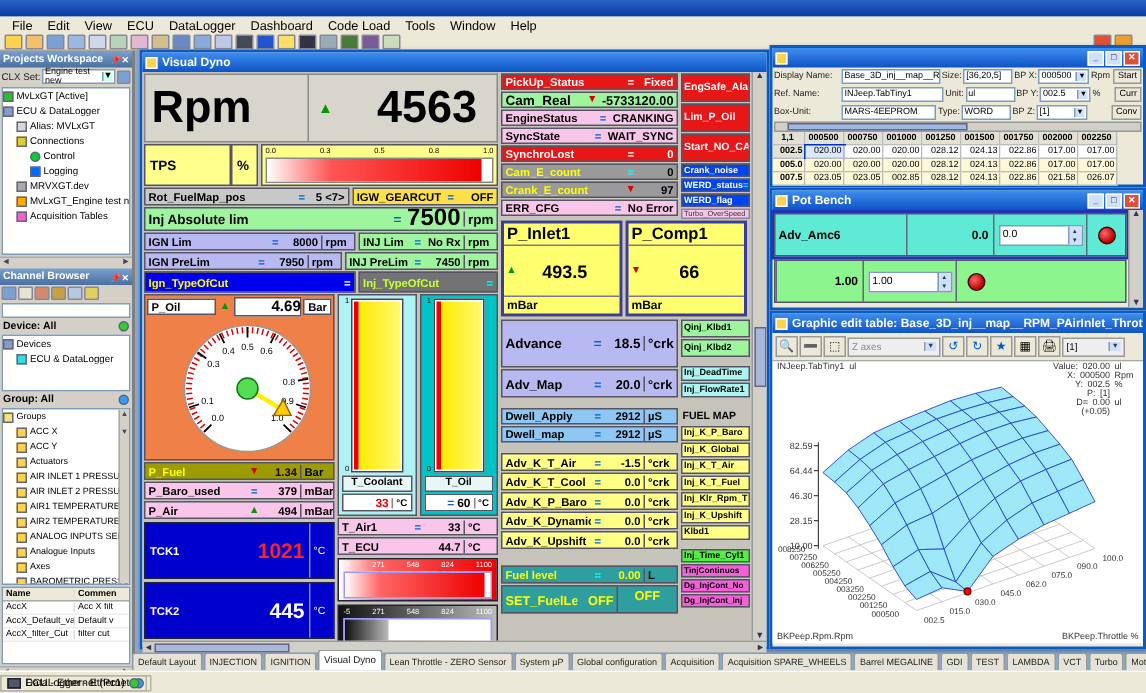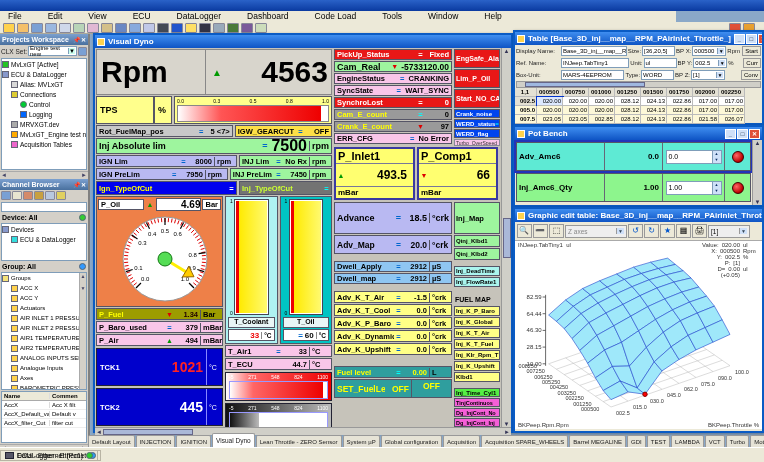--- a/index.html
+++ b/index.html
@@ -1,21 +1,21 @@
 <!DOCTYPE html>
 <html><head>
 <meta charset="utf-8">
 <style>
 *{box-sizing:border-box;margin:0;padding:0}
 html,body{width:764px;height:462px;overflow:hidden}
 body{font-family:"Liberation Sans",sans-serif;font-size:9px;color:#000}
 #screen{position:relative;width:764px;height:462px;background:#8aa8c8}
 
 #cap{position:absolute;left:0;top:0;width:764px;height:11px;background:linear-gradient(#2a62c8,#0a3aa0)}
-#menubar{position:absolute;left:0;top:11px;width:676px;height:11px;background:#ece9d8;display:flex;align-items:flex-start;gap:18px;padding:0 4px;font-size:8.5px}
+#menubar{position:absolute;left:0;top:11px;width:764px;height:11px;background:#ece9d8;display:flex;align-items:center;gap:2px;padding:0 4px;font-size:8.5px}
 .mitem{padding:0 4px}
 #toolbar{position:absolute;left:0;top:22px;width:764px;height:12px;background:#ece9d8;border-bottom:1px solid #aca899;display:flex;align-items:center;gap:2px;padding:0 3px}
 .tico{width:12px;height:10px;border:1px solid #889;border-radius:1px}
 #toolbar .rgt{margin-left:auto;display:flex;gap:2px;margin-right:6px}
 
 .win{position:absolute;border:2px solid #0a5bc4;background:#ece9d8;box-shadow:1px 1px 3px rgba(0,0,0,.35)}
 .tbar{height:13px;background:linear-gradient(#3f8ef0,#0e54c4);color:#fff;font-weight:bold;font-size:8px;display:flex;align-items:center;gap:3px;padding:0 2px;white-space:nowrap;overflow:hidden}
 .wico{width:8px;height:8px;background:#ffd24d;border:1px solid #fff;flex:none}
 .tbtns{margin-left:auto;display:flex;gap:1px;flex:none}
 .tbtn{width:11px;height:10px;background:#cfe0f8;border:1px solid #fff;font-size:6px;line-height:8px;text-align:center;color:#123}
@@ -67,21 +67,21 @@
 .nhead{background:#ece9d8;font-weight:bold;border-bottom:1px solid #aaa}
 
 #vd{left:93px;top:33px;width:420px;height:400px}
 #vdbody{display:flex;height:379px;background:#c6c3ba;overflow:hidden}
 .colL{width:238px;flex:none}
 .colM{flex:1;display:flex;flex-direction:column;overflow:hidden}
 .rpmrow{display:flex;height:46px;margin:1px}
 .rpmlab{width:110px;background:#d8d5cc;border:1px solid #888;font-size:30px;font-weight:bold;padding-left:4px;line-height:44px}
 .rpmval{flex:1;background:#d8d5cc;border:1px solid #888;border-left:none;display:flex;align-items:center}
 .rpmval .ar{color:#090;font-size:10px;margin-left:6px}
-.rpmval .v{flex:1;text-align:right;font-size:30px;font-weight:bold;padding-right:3px}
+.rpmval .v{flex:1;text-align:right;font-size:30px;font-weight:bold;padding-right:13px}
 .tpsrow{display:flex;height:28px;margin:0 1px}
 .tpsc{background:#ffff8c;border:1px solid #556;font-weight:bold;display:flex;align-items:center;padding:0 3px}
 .tpsbar{flex:1;background:#ffff8c;border:1px solid #556;margin-left:2px;padding:1px 2px;display:flex;flex-direction:column}
 .tpsticks{display:flex;justify-content:space-between;font-size:5px;height:7px}
 .tpstrack{flex:1;background:#fff;border:1px solid #888;position:relative}
 .tpsfill{position:absolute;left:0;top:0;bottom:0;background:linear-gradient(90deg,#fff,#f55 30%,#e00)}
 .pair{display:flex}
 .pair .h1{width:143px}.pair .h2{flex:1}
 .cutblue{background:#0000ee}.cutblue .lb{color:#ff0}.cutblue .eq{color:#fff}
 .cutgrn{background:#737373}.cutgrn .lb{color:#cf3}.cutgrn .eq{color:#0ff}
@@ -120,21 +120,21 @@
 .camreal .lb{font-size:9px}
 .alarm{background:#e81717;color:#fff;font-weight:bold;font-size:7px;height:19px;display:flex;align-items:center;padding:0 1px;border:1px solid #556;margin:1px 1px 0 1px;white-space:nowrap;overflow:hidden}
 .bluei{background:#0044ee;color:#fff;font-weight:bold;font-size:6px;height:9px;display:flex;align-items:center;padding:0 1px;border:1px solid #556;margin:1px 1px 0 1px;white-space:nowrap;overflow:hidden}
 .pinki{background:#f9c6e9;color:#333;font-size:5px;height:7px;display:flex;align-items:center;padding:0 1px;border:1px solid #889;margin:1px 1px 0 1px;white-space:nowrap;overflow:hidden}
 .bluei .e{color:#0ff;margin-left:auto}
 .press{display:flex;height:64px;margin:1px}
 .pp{flex:1;background:#ffff70;border:2px solid #3a3aa0;margin-right:2px;display:flex;flex-direction:column;overflow:hidden}
 .pp .t{font-size:11px;font-weight:bold;padding:1px 2px;border-bottom:1px solid #779}
 .pp .vrow{flex:1;display:flex;align-items:center;border-bottom:1px solid #779}
 .pp .vrow .ar{width:10px;font-size:7px;text-align:center}
-.pp .vrow .v{flex:1;text-align:right;font-weight:bold;font-size:12px;padding-right:6px;white-space:nowrap;overflow:hidden}
+.pp .vrow .v{flex:1;text-align:center;font-weight:bold;font-size:12px;padding-right:6px;white-space:nowrap;overflow:hidden}
 .pp .u{font-size:8px;font-weight:bold;padding:1px 2px}
 .sideitem{border:1px solid #556;margin:1px 1px 0 1px;padding:0 1px;font-size:6px;font-weight:bold;white-space:nowrap;overflow:hidden;display:flex;align-items:center;height:10px}
 .sideitem.grn{background:#9ef59e;height:12px}
 .sideitem.grnlg{background:#9ef59e;height:32px;font-size:7.5px}
 .sideitem.cyn{background:#aaf5ee}
 .sideitem.plain{border:none;background:transparent;font-size:7px;height:12px}
 .sideitem.yel{background:#ffff86}
 .sideitem.grn2{background:#55ee44;height:9px}
 .sideitem.mag{background:#f65fd8;height:9px;font-size:5.5px}
 .sideitem.sgap{border:none;background:transparent;height:4px}
@@ -925,23 +925,20 @@
               <div class="row teal md">
                 <span class="lb">SET_FuelLevel</span>
 
                 <span class="vl">OFF</span>
                 <span class="vl2">OFF</span>
 
               </div>
             </div>
           <div class="c2">
 
-          <div class="sideitem grnlg">
-                <span>Inj_Map</span>
-              </div>
               <div class="sideitem grn">
                 <span>Qinj_Klbd1</span>
               </div>
               <div class="sideitem grn">
                 <span>Qinj_Klbd2</span>
               </div>
               <div class="sideitem sgap">
                 <span></span>
               </div>
               <div class="sideitem cyn">
@@ -1004,21 +1001,20 @@
     <div class="hscroll">
         <span>◄</span>
         <span class="hthumb"></span>
         <span style="margin-left:auto">►</span>
       </div>
   </div>
 
   <div class="win" id="tw">
     <div class="tbar">
       <span class="wico"></span>
-      <span>Table [Base_3D_inj__map__RPM_PAirInlet_Throttle_]</span>
       <span class="tbtns">
         <span class="tbtn">_</span>
         <span class="tbtn">□</span>
         <span class="tbtn close">✕</span>
       </span>
     </div>
     <div class="frow">
       <span class="flab" style="width:44px">Display Name:</span>
       <span class="fval" style="flex:1">Base_3D_inj__map__RPM_PAirInlet_Throttle_</span>
       <span class="flab">Size:</span>
@@ -1129,21 +1125,20 @@
                 <span>0.0</span>
                 <span></span>
                 <span class="ud">▲<br>▼</span>
               </span>
             </span>
             <span class="ki">
               <span class="knob"></span>
             </span>
           </div>
           <div class="prow grn">
-            <span class="lb">Inj_Amc6_Qty</span>
             <span class="vl">1.00</span>
             <span class="in">
               <span class="spin">
                 <span></span>
                 <span>1.00</span>
                 <span class="ud">▲<br>▼</span>
               </span>
             </span>
             <span class="ki">
               <span class="knob"></span>

